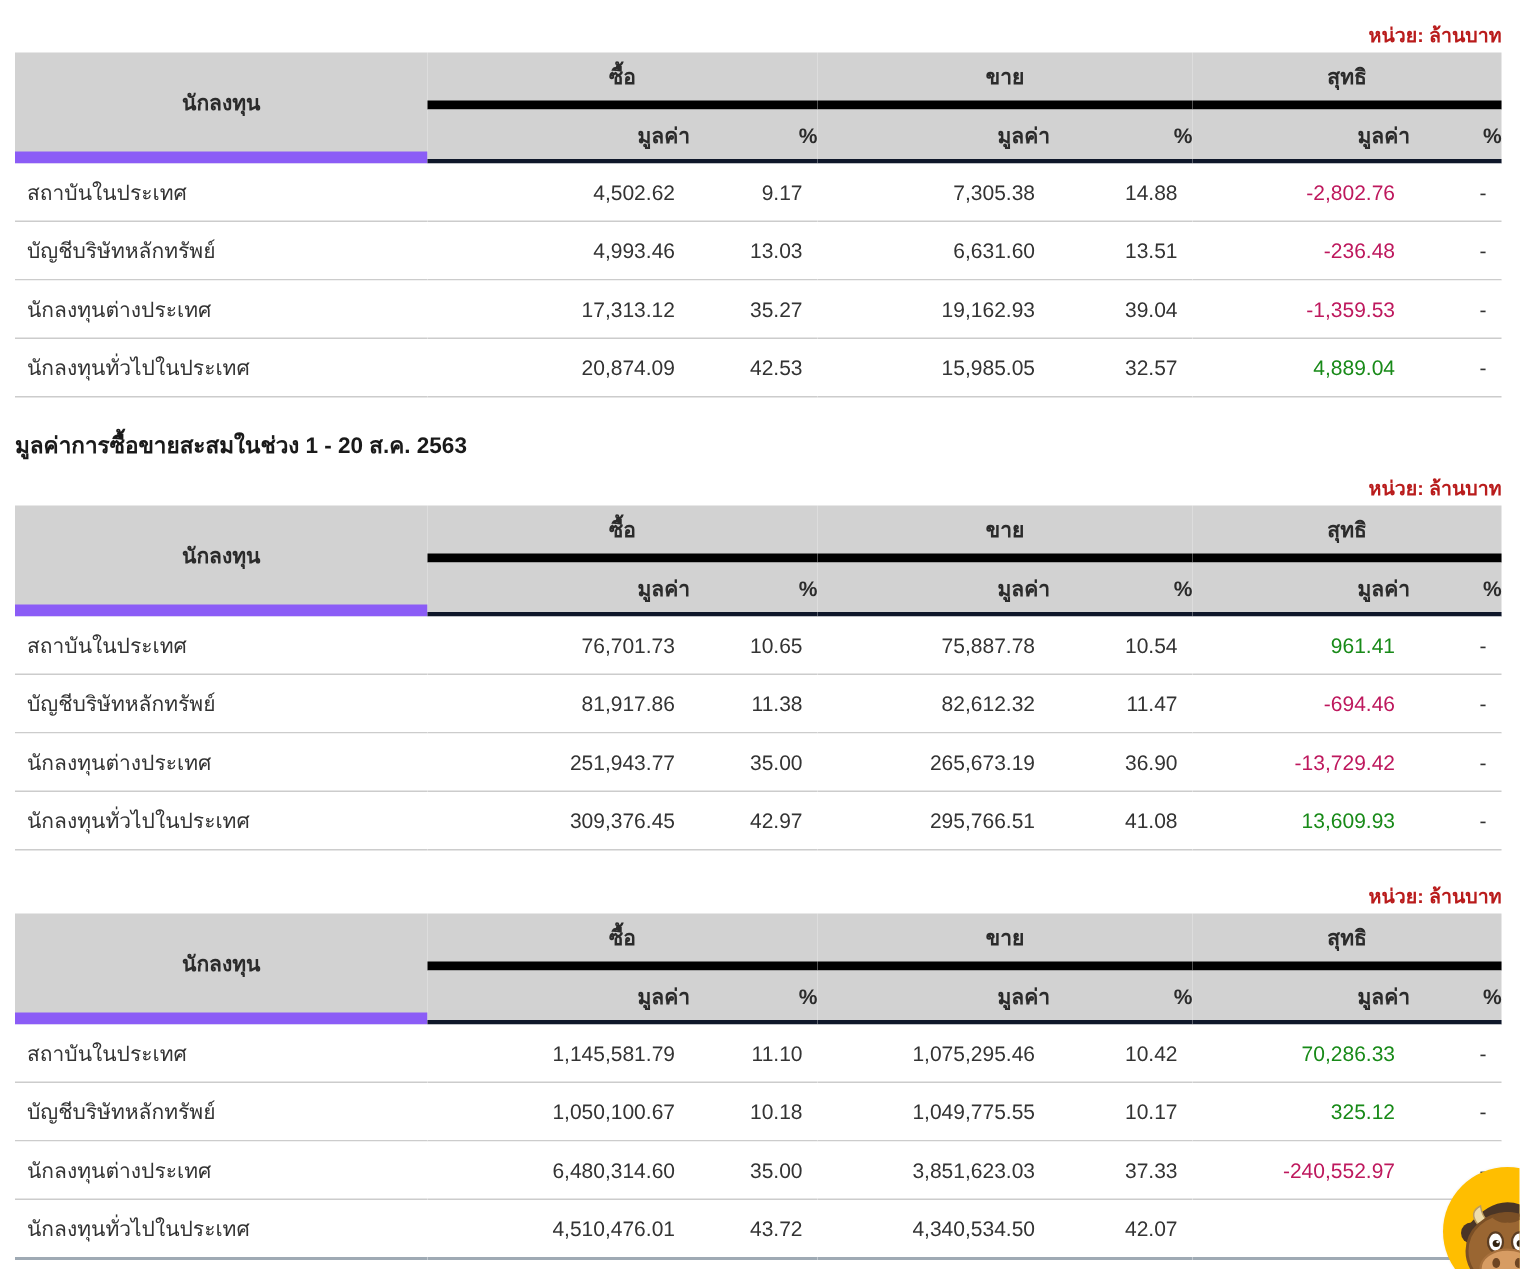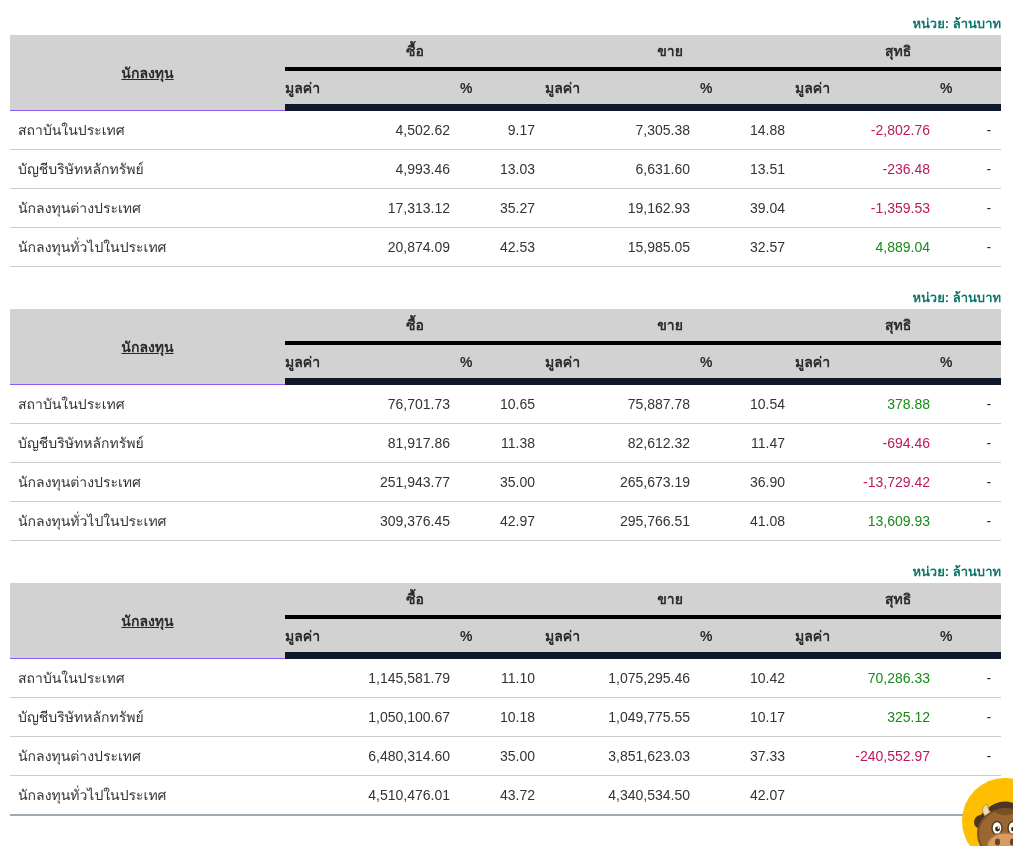--- a/index.html
+++ b/index.html
@@ -9,31 +9,31 @@
     font-family:"Liberation Sans","DejaVu Sans",sans-serif;
     -webkit-font-smoothing:antialiased;
   }
   .wrap{width:991px;margin-left:10px;padding-top:6px;}
   .section{margin-top:0;}
   .section + .section{margin-top:23px;}
   .section-title{
     font-size:15px;font-weight:bold;color:#1a1a1a;margin:0;line-height:20px;
   }
   .unit{
-    text-align:right;font-weight:bold;font-size:13px;color:#0f766e;
+    text-align:right;font-weight:bold;font-size:13px;color:#b91c1c;
     margin-top:10px;margin-bottom:3px;line-height:16px;
   }
   table{
     border-collapse:separate;border-spacing:0;table-layout:fixed;width:991px;
   }
   thead th{background:#d2d2d2;font-weight:bold;font-size:14px;color:#2b2b2b;padding:0;}
   tr.grp-row th{height:32px;vertical-align:middle;text-align:center;}
-  tr.grp-row th.grp{border-bottom:4px solid #000000;}
-  tr.sub-row th{height:33px;vertical-align:middle;text-align:left;border-bottom:7px solid #0f172a;}
-  th.investor-h{vertical-align:middle;text-align:center;border-bottom:1px solid #8b5cf6;text-decoration:underline;}
+  tr.grp-row th.grp{border-bottom:6px solid #000000;}
+  tr.sub-row th{height:33px;vertical-align:middle;text-align:right;border-bottom:3px solid #0f172a;}
+  th.investor-h{vertical-align:middle;text-align:center;border-bottom:8px solid #8b5cf6;}
   tbody td{
     height:36px;vertical-align:middle;font-size:14px;
     border-bottom:1px solid #cccccc;background:#ffffff;
   }
   td.lbl{text-align:left;padding-left:8px;}
   td.num{text-align:right;padding-right:10px;white-space:nowrap;}
   .neg{color:#be185d;}
   .pos{color:#188a18;}
   table.last-table tbody tr:last-child td{border-bottom:2px solid #9faab4;}
   
@@ -112,20 +112,21 @@
           <td class="num">15,985.05</td>
           <td class="num">32.57</td>
           <td class="num"><span class="pos">4,889.04</span></td>
           <td class="num">-</td>
         </tr>
       </tbody>
     </table>
   </div>
 
   <div class="section">
+    <h2 class="section-title">มูลค่าการซื้อขายสะสมในช่วง 1 - 20 ส.ค. 2563</h2>
     <div class="unit">หน่วย: ล้านบาท</div>
     <table>
       <colgroup>
         <col style="width:275px">
           <col style="width:175px">
           <col style="width:85px">
         <col style="width:155px">
           <col style="width:95px">
           <col style="width:145px">
           <col style="width:61px">
@@ -146,21 +147,21 @@
           <th>%</th>
         </tr>
       </thead>
       <tbody>
         <tr>
           <td class="lbl">สถาบันในประเทศ</td>
           <td class="num">76,701.73</td>
           <td class="num">10.65</td>
           <td class="num">75,887.78</td>
           <td class="num">10.54</td>
-          <td class="num"><span class="pos">378.88</span></td>
+          <td class="num"><span class="pos">961.41</span></td>
           <td class="num">-</td>
         </tr>
         <tr>
           <td class="lbl">บัญชีบริษัทหลักทรัพย์</td>
           <td class="num">81,917.86</td>
           <td class="num">11.38</td>
           <td class="num">82,612.32</td>
           <td class="num">11.47</td>
           <td class="num"><span class="neg">-694.46</span></td>
           <td class="num">-</td>

